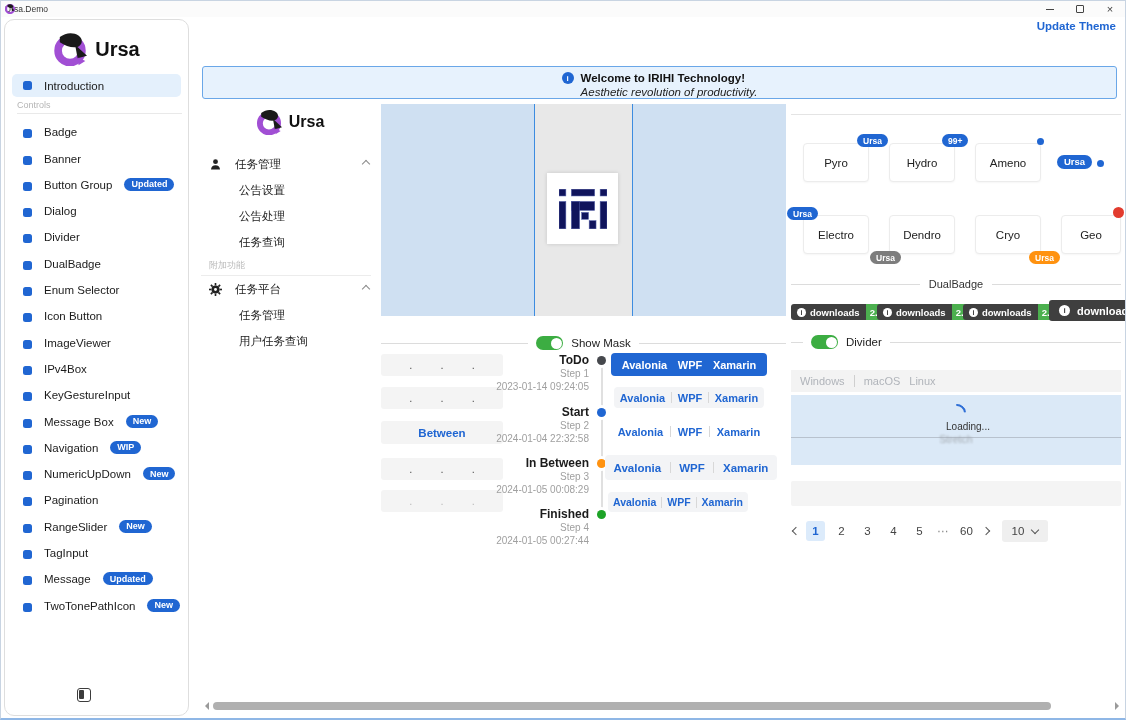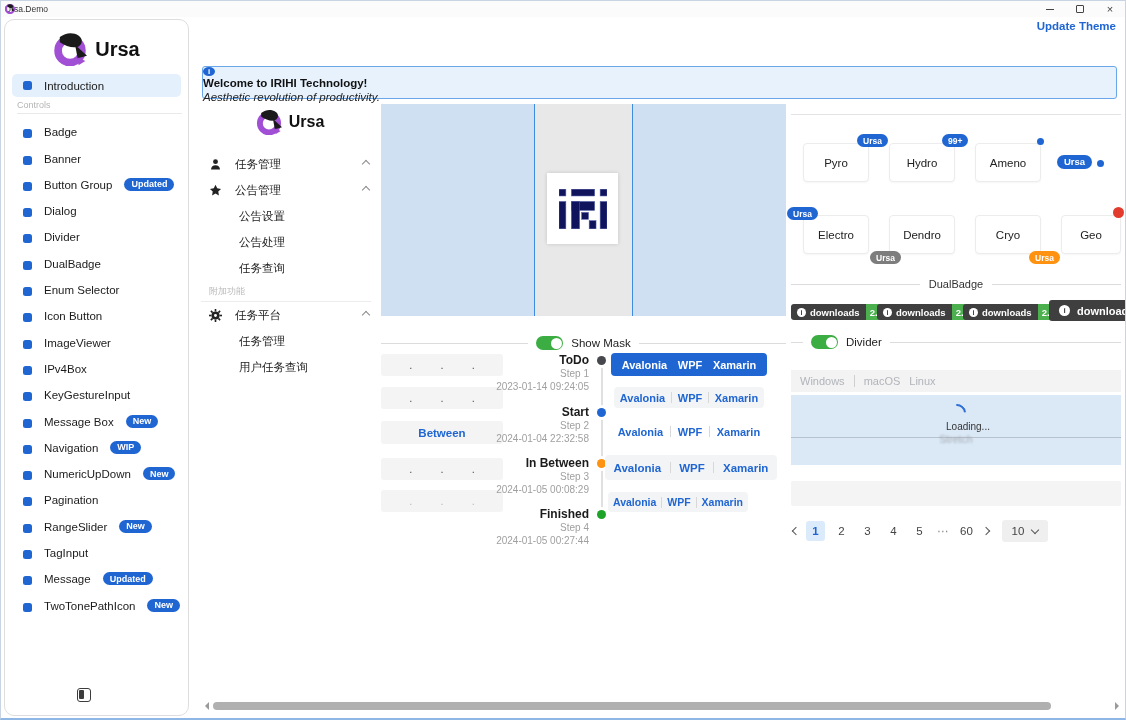--- a/index.html
+++ b/index.html
@@ -24,21 +24,21 @@
   .slabel{font-size:11.5px;color:#1b1b1b;}
   #sb-controls{position:absolute;top:80px;left:12px;font-size:9px;color:#b5b5b5;}
   #sb-divider{position:absolute;top:93px;left:12px;right:6px;height:1px;background:#e9e9e9;}
   #sb-list{position:absolute;top:92px;left:0;right:0;}
   .sitem{height:26.3px;display:flex;align-items:flex-end;padding-left:18px;gap:12px;}
   .pill{background:var(--accent);color:#fff;font-size:9px;font-weight:700;padding:1.5px 7px;border-radius:9px;line-height:10px;}
   #sb-collapse{position:absolute;bottom:13px;left:72px;width:12px;height:12px;border:1.5px solid #3c3c3c;border-radius:3px;display:flex;}
   #sb-collapse span{width:5px;height:9px;background:#3c3c3c;margin:0.5px;border-radius:1px;}
   
   #banner{position:absolute;left:201px;top:65px;width:915px;height:33px;background:#e7f2fd;border:1px solid #6aa7e8;
-          border-radius:3px;box-sizing:border-box;display:flex;align-items:flex-start;justify-content:center;padding-top:4px;flex-direction:column;}
+          border-radius:3px;box-sizing:border-box;display:flex;align-items:flex-start;justify-content:center;padding-top:4px;}
   .info-circle{width:12px;height:12px;border-radius:50%;background:var(--accent);color:#fff;font-size:8px;font-weight:700;
                display:flex;align-items:center;justify-content:center;margin-right:7px;margin-top:1px;}
   .info-circle::before{content:"i";}
   #banner-title{font-size:11.5px;font-weight:700;color:#111;line-height:14px;}
   #banner-sub{font-size:11.5px;color:#222;line-height:14px;font-style:italic;}
   
   .mrow{height:26px;display:flex;align-items:center;padding:0 10px 0 8px;gap:13px;}
   .mrow .mlabel{font-size:11.5px;color:#222;flex:1;}
   .msub{height:26px;display:flex;align-items:center;padding-left:38px;font-size:11.5px;color:#222;}
   .chev{width:5px;height:5px;border-left:1.4px solid #8a8a8a;border-top:1.4px solid #8a8a8a;flex:none;}
@@ -267,27 +267,20 @@
       </svg>
     <span style="font-size:16px;font-weight:700;color:#111;">Ursa</span>
   </div>
   <div class="abs" style="left:200px;top:150px;width:178px;">
     <div class="mrow">
       <svg class="micon" viewBox="0 0 16 16">
           <circle cx="8" cy="4.5" r="3" fill="#222"></circle>
           <path d="M2.5 14c0-3 2.5-5 5.5-5s5.5 2 5.5 5z" fill="#222"></path>
         </svg>
       <span class="mlabel">任务管理</span>
-      <span class="chev chev-up"></span>
-    </div>
-    <div class="mrow">
-      <svg class="micon" viewBox="0 0 16 16">
-          <path d="M8 1l2.1 4.3 4.7.7-3.4 3.3.8 4.7L8 11.8 3.8 14l.8-4.7L1.2 6l4.7-.7z" fill="#222"></path>
-        </svg>
-      <span class="mlabel">公告管理</span>
       <span class="chev chev-up"></span>
     </div>
     <div class="msub">公告设置</div>
     <div class="msub">公告处理</div>
     <div class="msub">任务查询</div>
     <div class="msection">附加功能</div>
     <div class="mrow">
       <svg class="micon" viewBox="0 0 16 16">
           <path d="M8 3a5 5 0 1 0 0 10A5 5 0 0 0 8 3zm0 3.2a1.8 1.8 0 1 1 0 3.6 1.8 1.8 0 0 1 0-3.6z" fill="#222"></path>
           <g stroke="#222" stroke-width="2">

